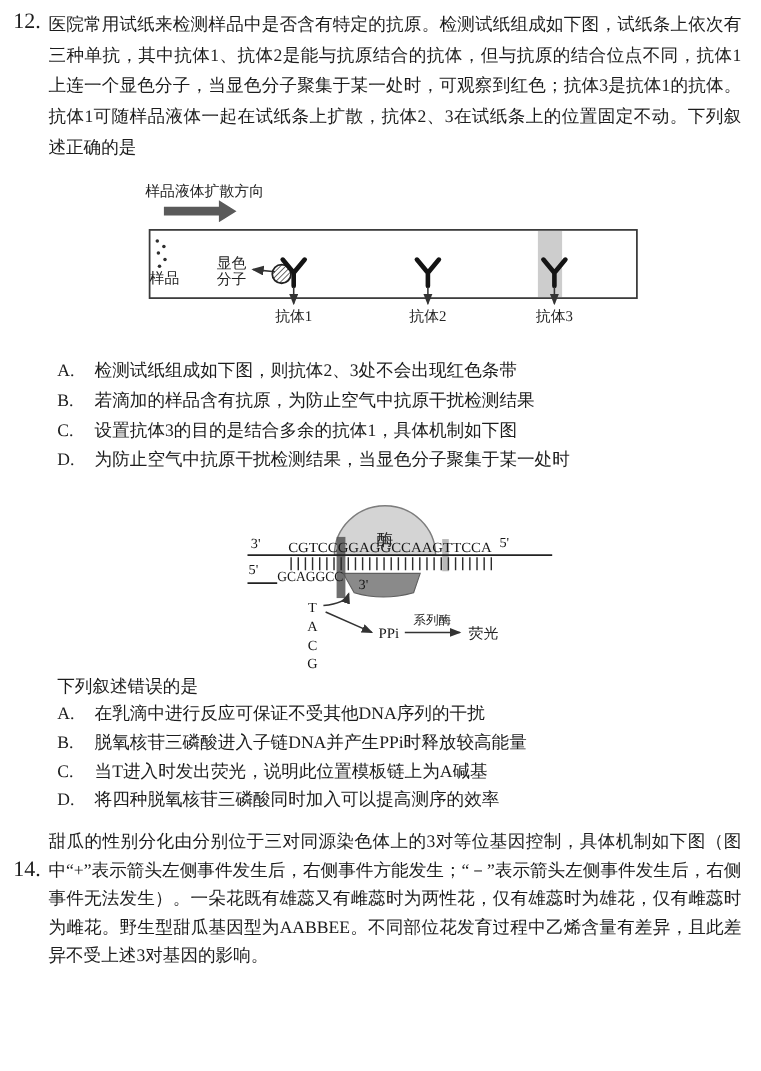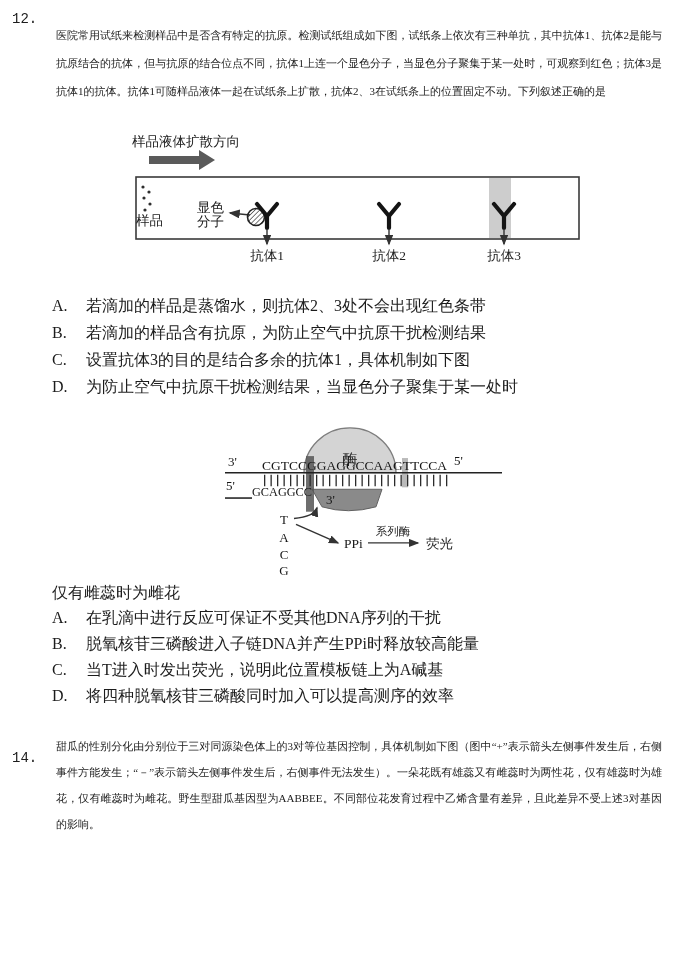--- a/index.html
+++ b/index.html
@@ -3,22 +3,22 @@
 <meta charset="utf-8">
 <style>
   html,body{margin:0;padding:0;}
   body{
     width:692px;height:974px;overflow:hidden;background:#ffffff;
     font-family:"Liberation Serif","DejaVu Serif",serif;
     color:#1c1c1c;
   }
   .page{width:692px;height:974px;padding:5px 14px 0 12px;box-sizing:border-box;}
   .q{display:flex;align-items:flex-start;}
-  .q-num{flex:0 0 28px;font-size:14px;line-height:28px;font-family:Liberation Mono, monospace;}
-  .q-stem{flex:1;margin:16px;font-size:11px;line-height:28px;text-align:justify;}
+  .q-num{flex:0 0 28px;font-size:20px;line-height:28px;}
+  .q-stem{flex:1;margin:4px;font-size:16px;line-height:28px;text-align:justify;}
   .q14 .q-num{line-height:26px;margin-top:28px;}
   .q14 .q-stem{line-height:26px;}
   .opts{margin:0 0 0 40px;}
   .opt{display:flex;font-size:16px;}
   .q12-opts{margin-top:28px;}
   .q12-opts .opt{line-height:27px;}
   .q13-opts .opt{line-height:26px;}
   .opt-label{flex:0 0 34px;}
   .opt-text{flex:1;}
   .lead{margin:0 0 0 40px;font-size:16px;line-height:25px;}
@@ -84,21 +84,21 @@
         <line x1="382" y1="103" x2="382" y2="118" marker-end="url(#ah)"></line>
       </g>
       <text x="145" y="134" font-size="13.5" text-anchor="middle" class="svg-cn">抗体1</text>
       <text x="267" y="134" font-size="13.5" text-anchor="middle" class="svg-cn">抗体2</text>
       <text x="382" y="134" font-size="13.5" text-anchor="middle" class="svg-cn">抗体3</text>
     </svg>
 
     <div class="opts q12-opts">
       <div class="opt">
         <span class="opt-label">A.</span>
-        <span class="opt-text">若滴加的样品是蒸馏水，则抗体2、3处不会出现红色条带</span>
+        <span class="opt-text">检测试纸组成如下图，则抗体2、3处不会出现红色条带</span>
       </div>
       <div class="opt">
         <span class="opt-label">B.</span>
         <span class="opt-text">若滴加的样品含有抗原，为防止空气中抗原干扰检测结果</span>
       </div>
       <div class="opt">
         <span class="opt-label">C.</span>
         <span class="opt-text">设置抗体3的目的是结合多余的抗体1，具体机制如下图</span>
       </div>
       <div class="opt">
@@ -139,21 +139,21 @@
 
       <path d="M114,101 Q134,99 137,90" fill="none" stroke="#333" stroke-width="1.4" marker-end="url(#ah)"></path>
       <line x1="116" y1="107" x2="158" y2="126" stroke="#333" stroke-width="1.4" marker-end="url(#ah)"></line>
 
       <text x="164" y="131" font-size="13.5" class="svg-seq">PPi</text>
       <text x="213" y="118" font-size="11.5" text-anchor="middle" class="svg-cn">系列酶</text>
       <line x1="188" y1="126" x2="238" y2="126" stroke="#333" stroke-width="1.4" marker-end="url(#ah)"></line>
       <text x="246" y="131" font-size="13.5" class="svg-cn">荧光</text>
     </svg>
 
-    <p class="lead">仅有雌蕊时为雌花</p>
+    <p class="lead">下列叙述错误的是</p>
 
     <div class="opts q13-opts">
       <div class="opt">
         <span class="opt-label">A.</span>
         <span class="opt-text">在乳滴中进行反应可保证不受其他DNA序列的干扰</span>
       </div>
       <div class="opt">
         <span class="opt-label">B.</span>
         <span class="opt-text">脱氧核苷三磷酸进入子链DNA并产生PPi时释放较高能量</span>
       </div>

